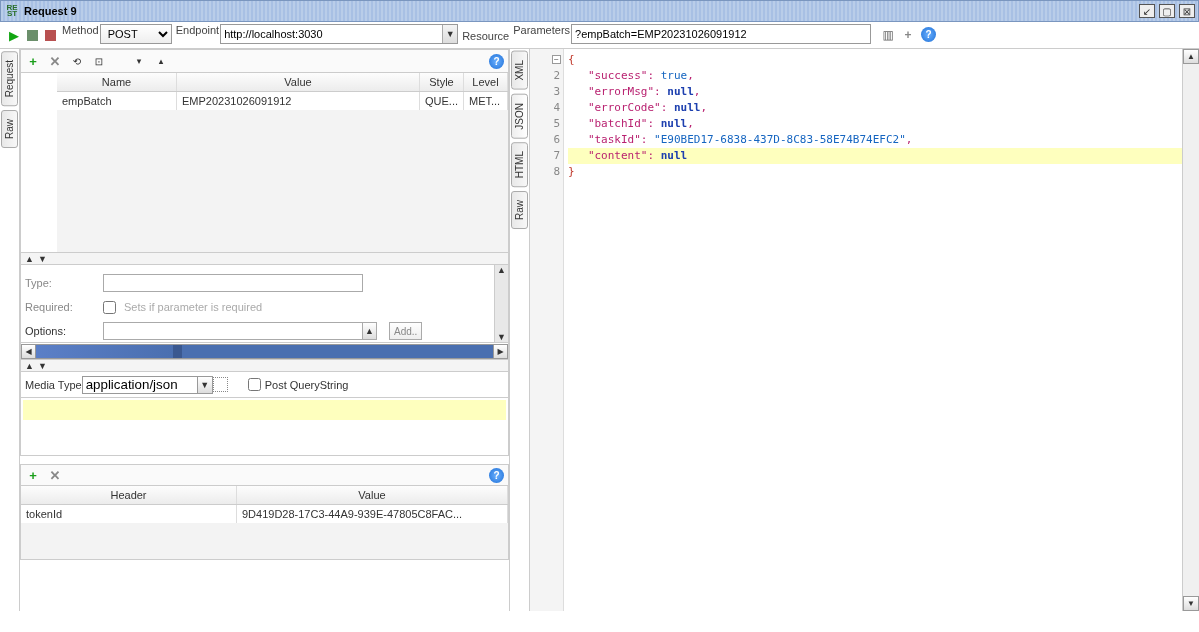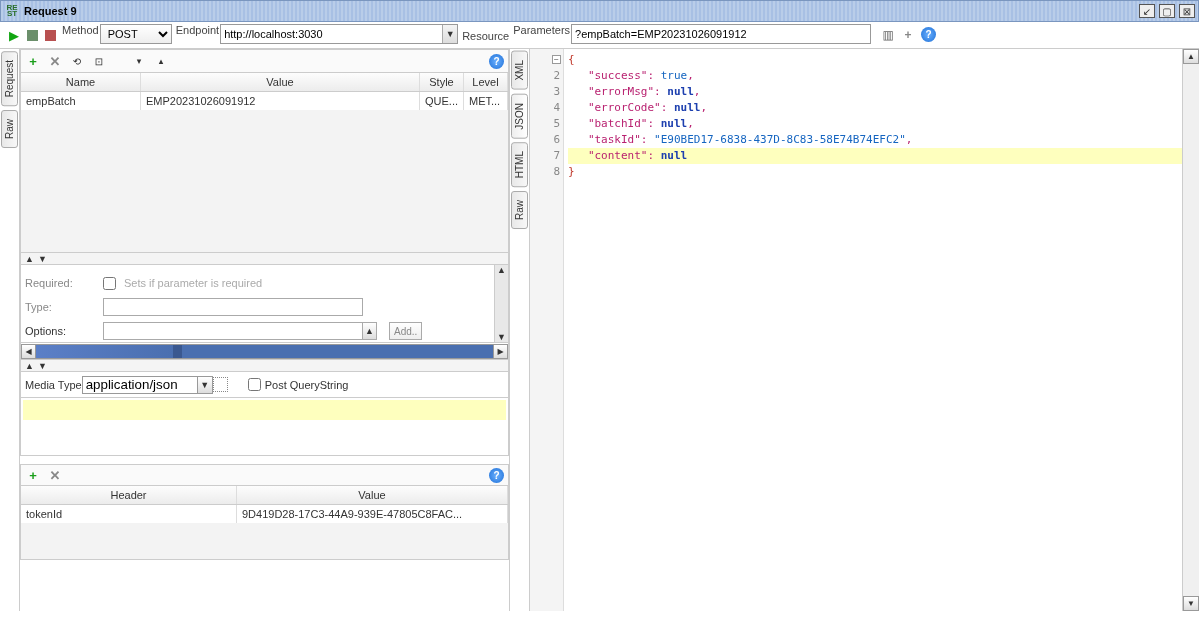--- a/index.html
+++ b/index.html
@@ -42,21 +42,21 @@
 
 .leftpanel { width: 490px; display: flex; flex-direction: column; border-right: 1px solid #ccc; }
 .panel-toolbar { height: 24px; border: 1px solid #ccc; display: flex; align-items: center; padding: 0 4px; gap: 6px; background: #fafafa; }
 .tbtn { width: 16px; height: 16px; display:flex;align-items:center;justify-content:center;cursor:pointer;font-size:13px; }
 .plus { color: #1a9e1a; font-weight: bold; }
 .xbtn { color: #888; font-weight: bold; }
 .spacer { flex: 1; }
 .help { width: 15px; height: 15px; border-radius: 50%; background: radial-gradient(circle,#6ab0ff,#1e6fd6); color: #fff; font-size: 10px; font-weight:bold; display:flex;align-items:center;justify-content:center;cursor:pointer; }
 
 
-.params-table { border: 1px solid #ccc; border-top: none; }
+.params-table { border: 1px solid #ccc; border-top: none; padding-left: 36px; }
 .params-table .hdr, .params-table .row { display: flex; }
 .params-table .hdr { background: linear-gradient(#fdfdfd,#ececec); border-bottom: 1px solid #ccc; }
 .params-table .cell { padding: 3px 5px; border-right: 1px solid #ddd; text-align: center; }
 .params-table .hdr .cell { font-weight: normal; }
 .c-name { width: 120px; text-align: left; }
 .c-value { flex: 1; text-align: left; }
 .c-style { width: 44px; }
 .c-level { width: 44px; }
 .params-table .body { height: 160px; background: #f3f3f3; }
 .params-table .row .cell { text-align: left; background: #fff; }
@@ -215,27 +215,27 @@
         </div>
       </div>
     </div>
     <div class="updown">
         <span>▲</span>
         <span>▼</span>
       </div>
 
     <div class="propform">
       <div class="prow">
+        <div class="plabel">Type:</div>
+        <input type="text" style="">
+      </div>
+      <div class="prow">
         <div class="plabel">Required:</div>
         <input type="checkbox" style="">
         <span style="color:#aaa;">Sets if parameter is required</span>
-      </div>
-      <div class="prow">
-        <div class="plabel">Type:</div>
-        <input type="text" style="">
       </div>
       <div class="prow">
         <div class="plabel" style="color:#333;">Options:</div>
         <div class="opt-combo">
           <div class="combo"></div>
           <div class="dd">▲</div>
         </div>
         <button class="addbtn">Add..</button>
       </div>
       <div class="sidescroll">

